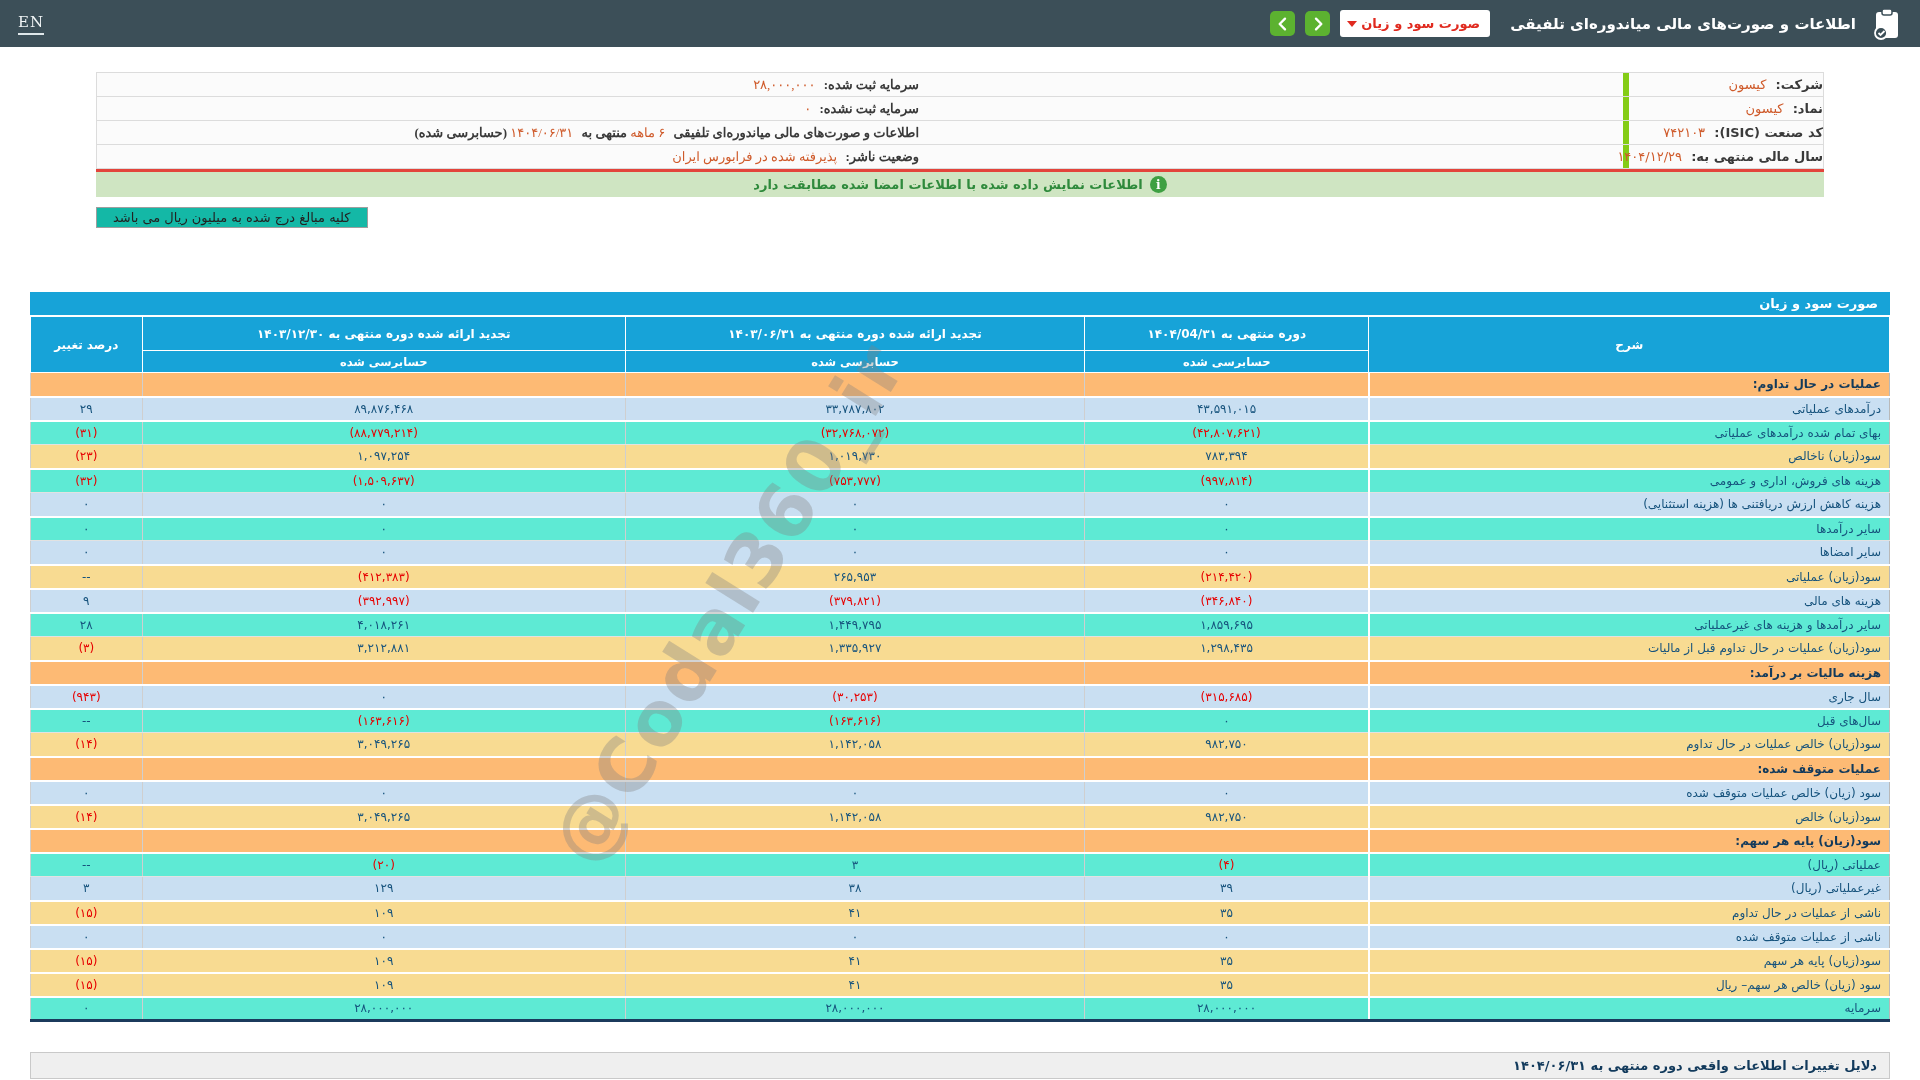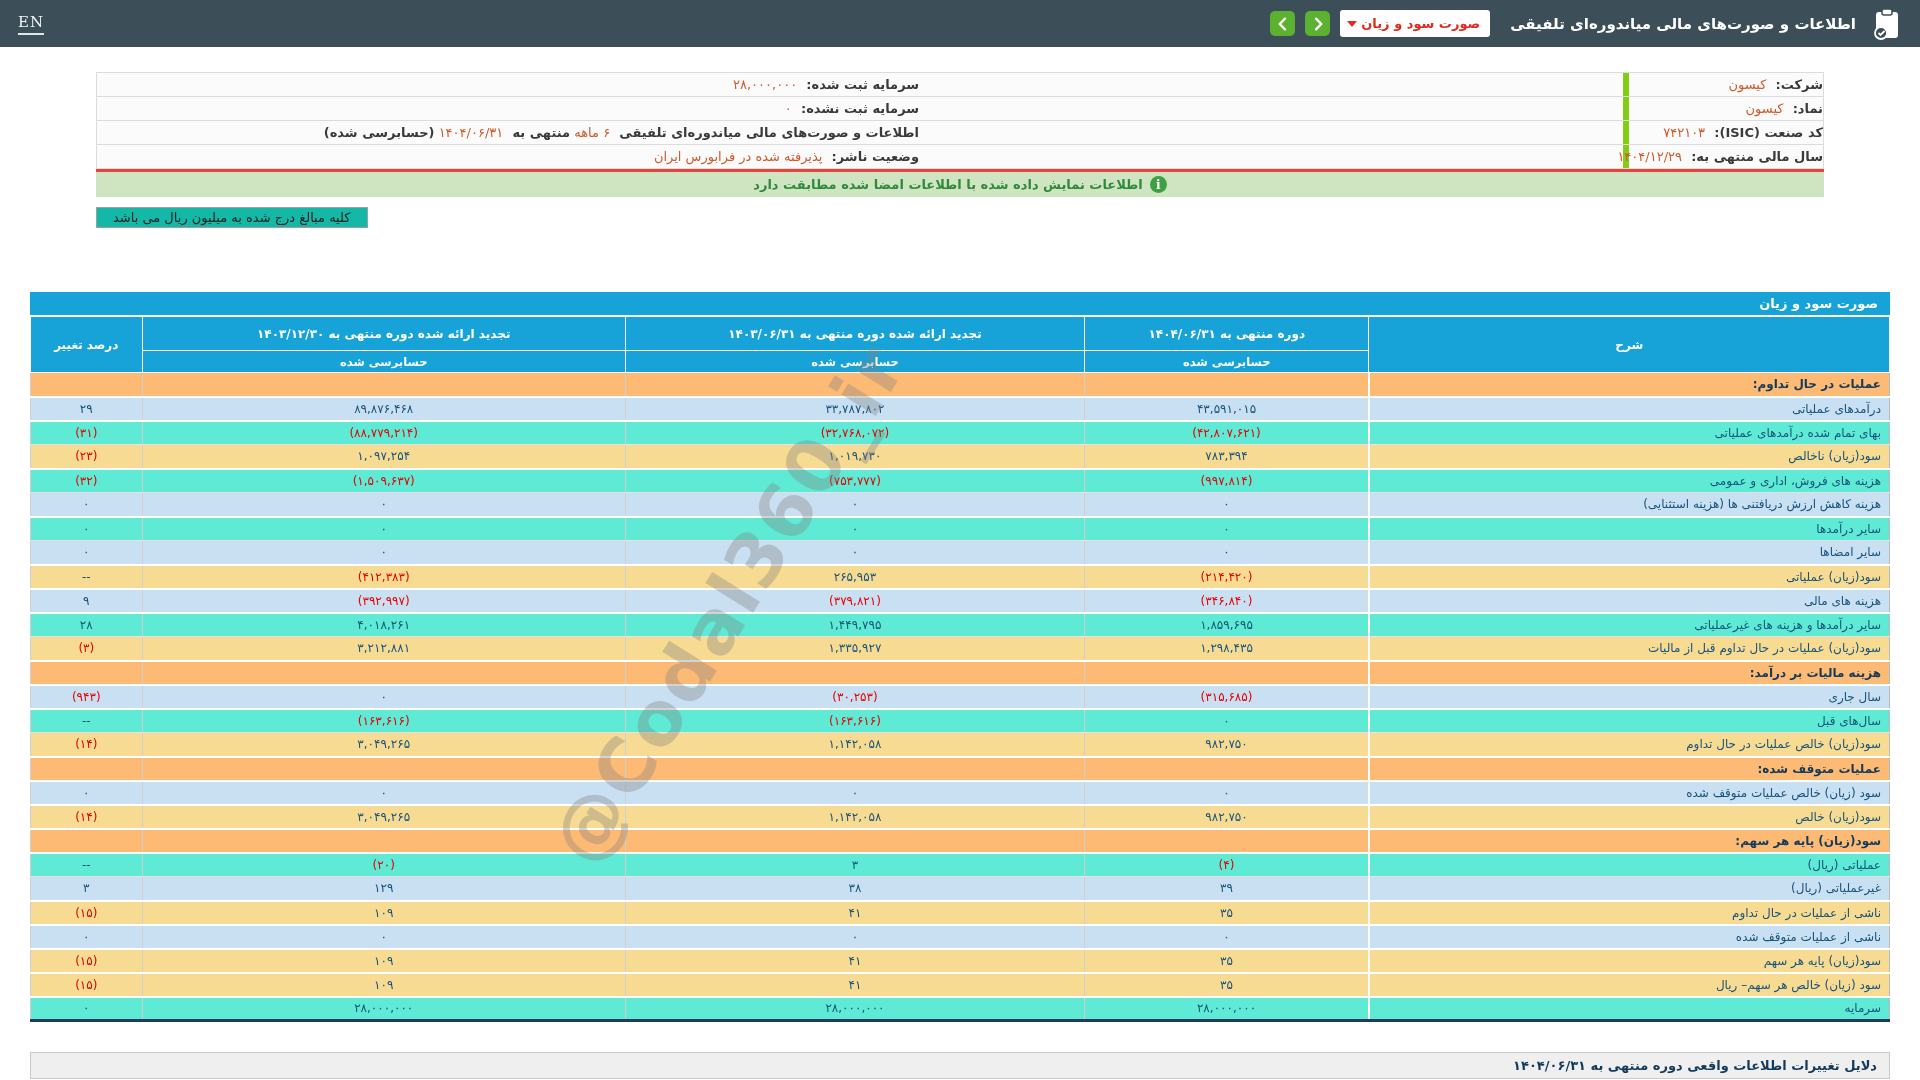--- a/index.html
+++ b/index.html
@@ -13,21 +13,21 @@
   .dropdown { width:150px; height:27px; background:#fff; border-radius:3px; display:flex; align-items:center; padding:0 10px; cursor:pointer; }
   .dd-value { flex:1; text-align:center; color:#e02a1f; font-size:13px; font-weight:700; white-space:nowrap; }
   .caret { width:0; height:0; border-left:5px solid transparent; border-right:5px solid transparent; border-top:6px solid #e02a1f; margin-right:4px; }
   .navbtn { width:25px; height:25px; background:#5cb230; border:none; border-radius:5px; display:flex; align-items:center; justify-content:center; cursor:pointer; padding:0; }
   .lang { color:#f2f6f7; font-family:"DejaVu Serif", serif; font-size:15px; letter-spacing:1px; border-bottom:2px solid #dfe7ea; padding-bottom:2px; margin-right:auto; cursor:pointer; text-decoration:none; }
 
   
   .info { margin:25px 96px 0; border:1px solid #dcdcdc; border-bottom:none; background:#fbfbfb; }
   .info-row { display:flex; height:24px; line-height:23px; border-bottom:1px solid #dcdcdc; font-size:13px; }
   .cell-r { width:200px; border-left:6px solid #84cc16; padding-left:6px; white-space:nowrap; }
-  .cell-l { flex:1; text-align:right; padding-left:6px; padding-right:704px; white-space:nowrap; }
+  .cell-l { flex:1; text-align:right; padding-left:6px; padding-right:704px; white-space:nowrap;font-family:Liberation Serif, serif; }
   .ilbl { color:#3a3a3a; font-weight:700; }
   .ival { color:#cf5a2a; margin-right:5px; }
   .redline { margin:0 96px; height:3px; background:#e3443b; }
   .greenbar { margin:0 96px; height:25px; background:#cfe5c2; display:flex; align-items:center; justify-content:center; gap:7px; color:#2f8a3c; font-size:13px; font-weight:700; }
   .info-icon { width:17px; height:17px; border-radius:50%; background:#3ea042; color:#fff; font-size:12px; font-weight:700; display:flex; align-items:center; justify-content:center; font-family:"DejaVu Serif", serif; }
   .units { width:max-content; margin:10px 96px 0 auto; margin-right:auto; margin-left:96px; background:#14b8a6; border:1px solid #9e9e9e; padding:2px 16px; font-size:13px; color:#222; }
 
   
   .main { margin:64px 30px 0; }
   .table-title { background:#17a3d8; color:#fff; font-weight:700; font-size:13px; padding:4px 12px; border-bottom:1px solid #fff; }
@@ -141,21 +141,21 @@
     <colgroup>
       <col style="width:28%">
         <col style="width:15.3%">
         <col style="width:24.7%">
         <col style="width:26%">
         <col style="width:6%">
     </colgroup>
     <thead>
       <tr class="h1">
         <th rowspan="2">شرح</th>
-        <th>دوره منتهی به ۱۴۰۴/۰۶/۳۱</th>
+        <th>دوره منتهی به ۱۴۰۴/04/۳۱</th>
         <th>تجدید ارائه شده دوره منتهی به ۱۴۰۳/۰۶/۳۱</th>
         <th>تجدید ارائه شده دوره منتهی به ۱۴۰۳/۱۲/۳۰</th>
         <th rowspan="2">درصد تغییر</th>
       </tr>
       <tr class="h2">
         <th>حسابرسی شده</th>
         <th>حسابرسی شده</th>
         <th>حسابرسی شده</th>
       </tr>
     </thead>

